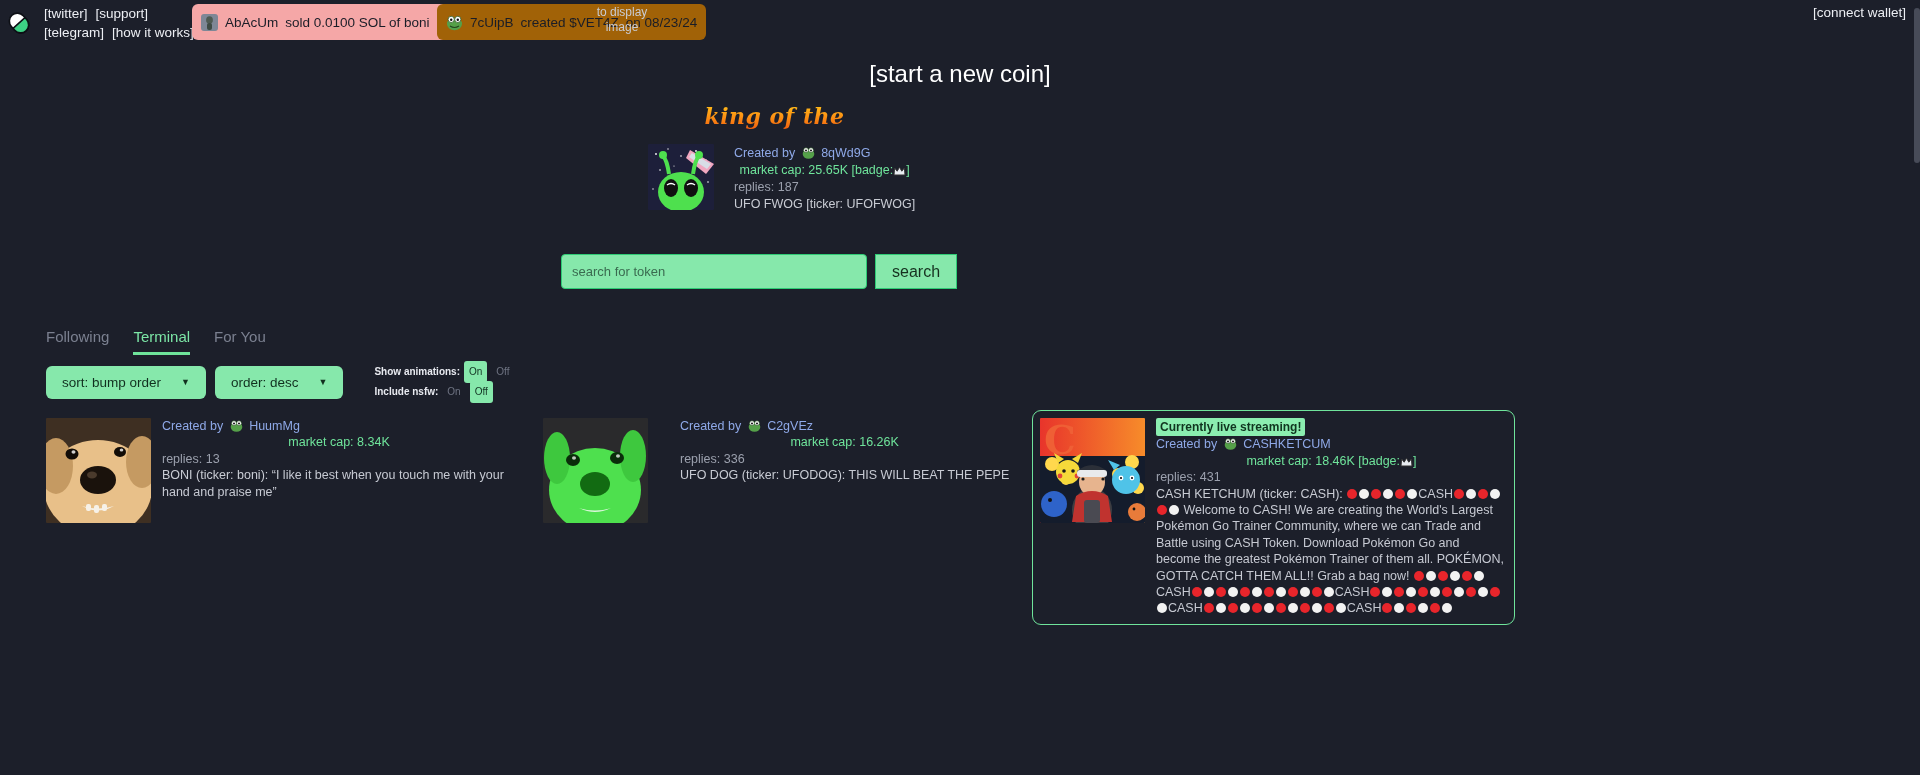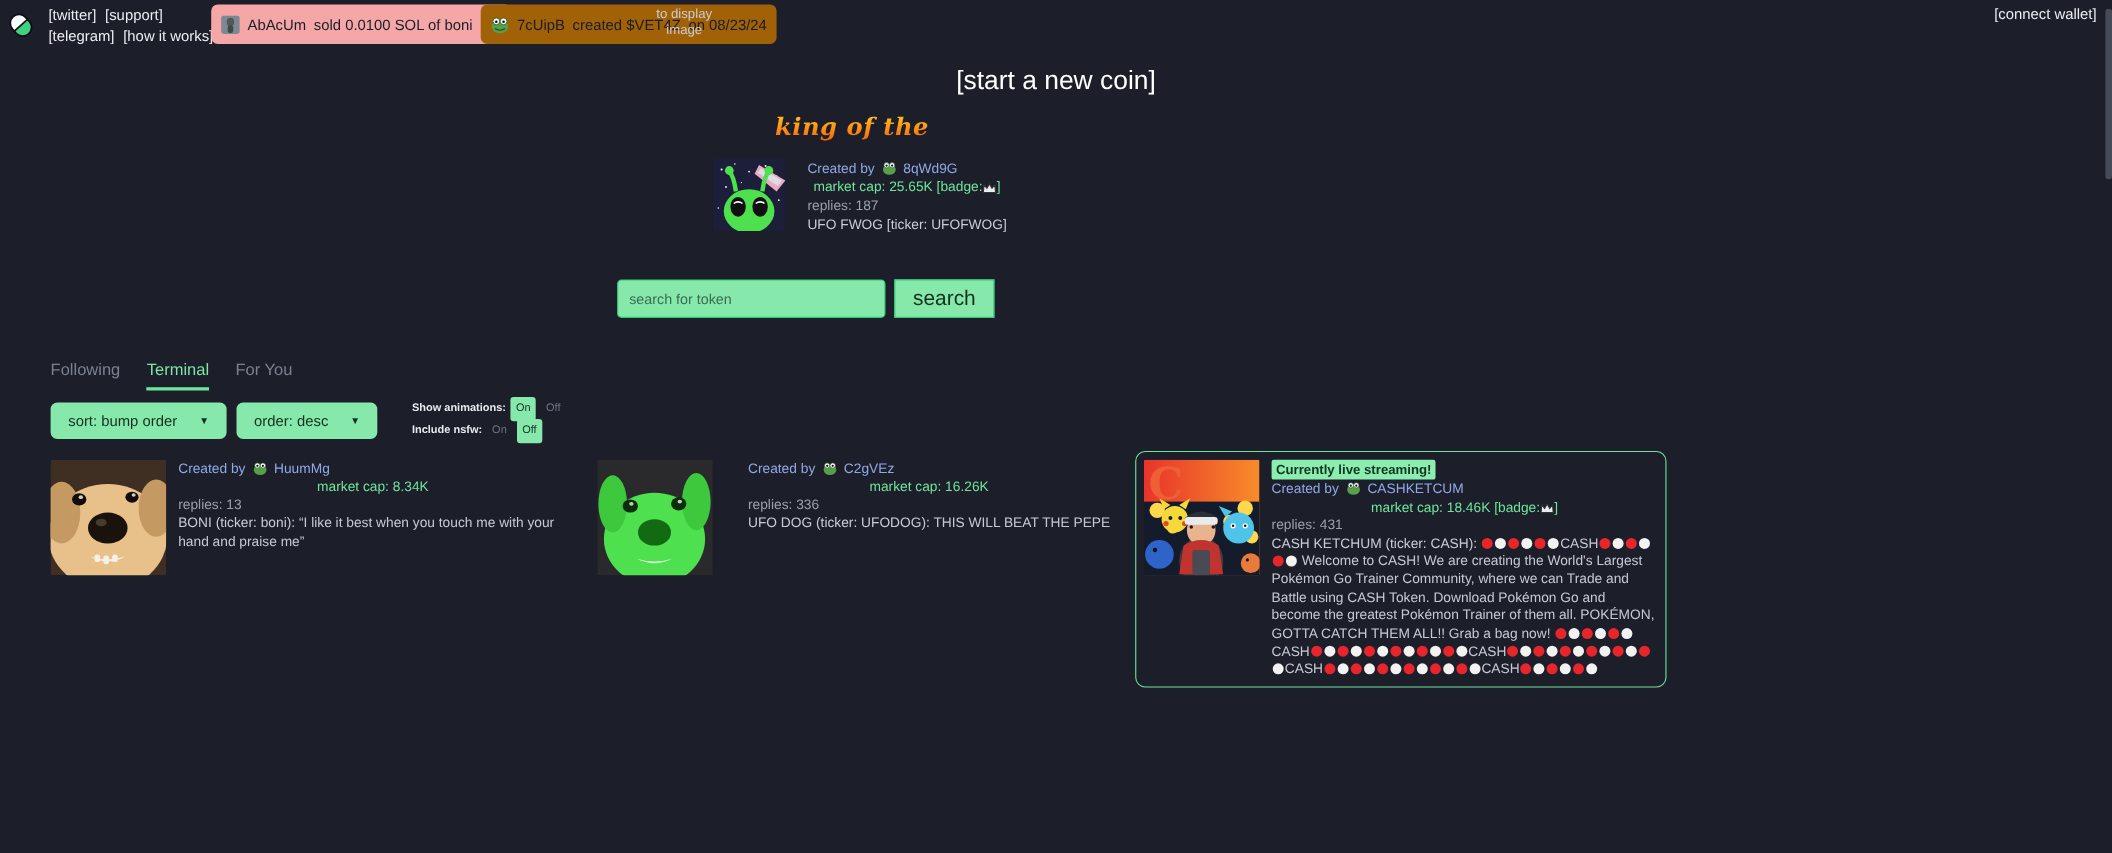--- a/index.html
+++ b/index.html
@@ -78,30 +78,30 @@
   .lbl-created { color: #8fa9e8; }
   .lbl-created .uname { color: #8fa9e8; }
   .rep { color: #9ba0ad; }
   .tname { color: #c9ccd4; font-weight: normal; font-size: 12.5px; }
   .avatar-mini { width: 13px; height: 13px; vertical-align: -2px; border-radius: 2px; margin: 0 3px; }
   .badge-crown { display: inline-block; vertical-align: -3px; }
 
   
   .searchrow { position: absolute; left: 561px; top: 254px; display: flex; gap: 8px; }
   .searchbox {
-    width: 244px; height: 35px; background: #86e8ab;
+    width: 306px; height: 35px; background: #86e8ab;
     border: 1px solid #2ecb75; border-radius: 4px;
     font-size: 13px; color: #2c4a38; padding: 0 10px; outline: none;
     font-family: "Liberation Sans", sans-serif;
   }
   .searchbox::placeholder { color: #3a6b50; }
   .searchbtn {
     height: 35px; padding: 0 16px; background: #86e8ab;
     border: 1px solid #2ecb75; border-radius: 0;
-    font-size: 19px; color: #16301f; cursor: pointer;
+    font-size: 16px; color: #16301f; cursor: pointer;
     font-family: "Liberation Sans", sans-serif;
   }
 
   
   .tabs { position: absolute; left: 46px; top: 328px; display: flex; gap: 24px; }
   .tab { font-size: 15px; color: #7b8090; padding-bottom: 7px; cursor: pointer; }
   .tab.active { color: #7ce6a6; border-bottom: 3px solid #6fe49b; }
 
   
   .filters { position: absolute; left: 46px; top: 362px; display: flex; align-items: center; }

